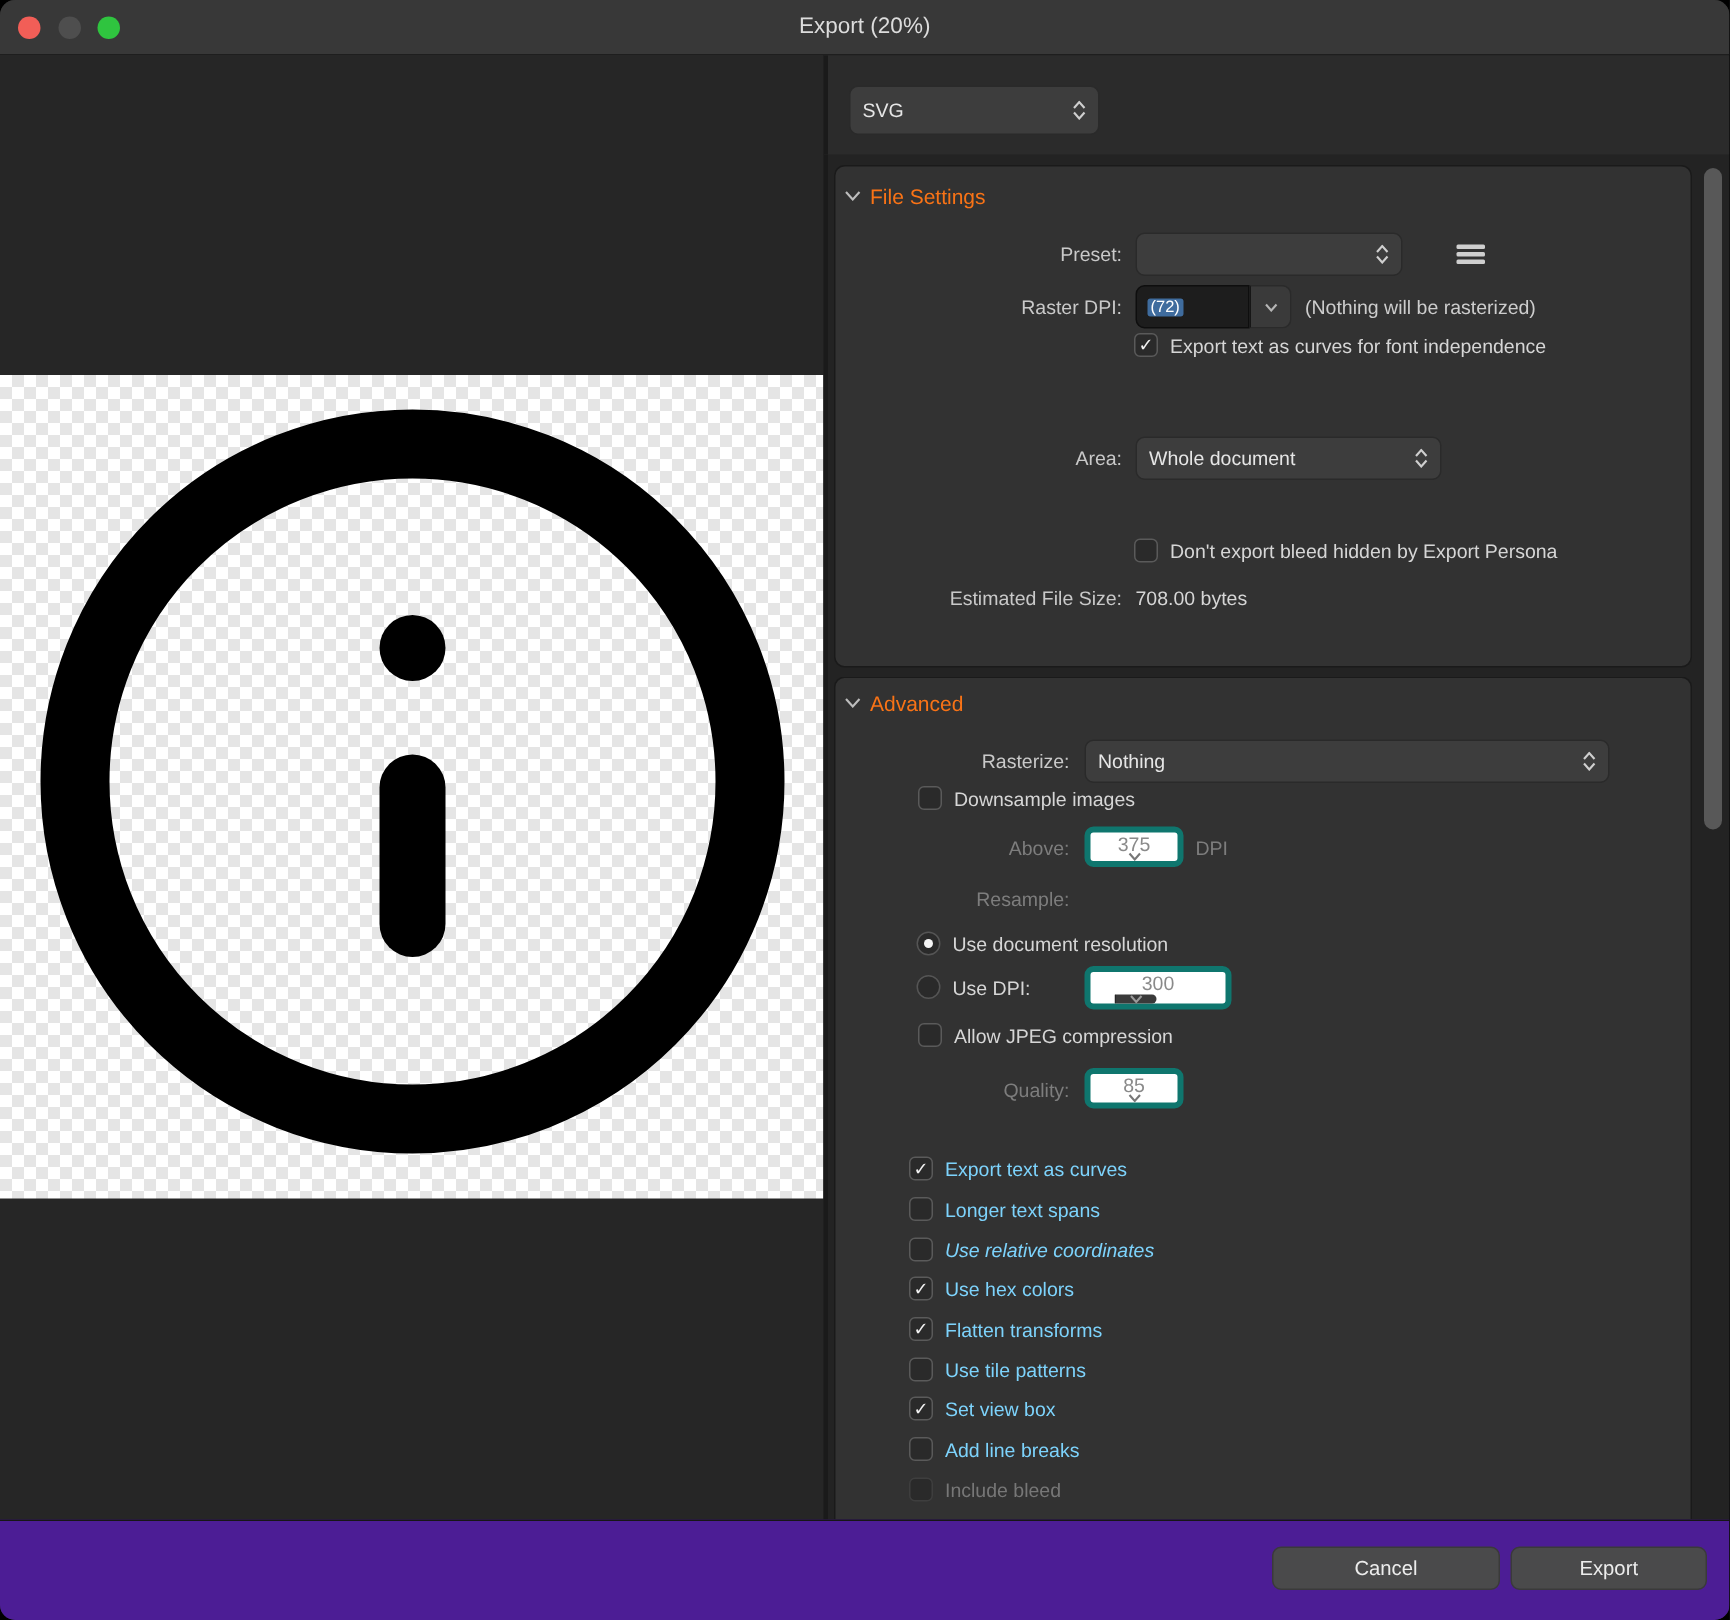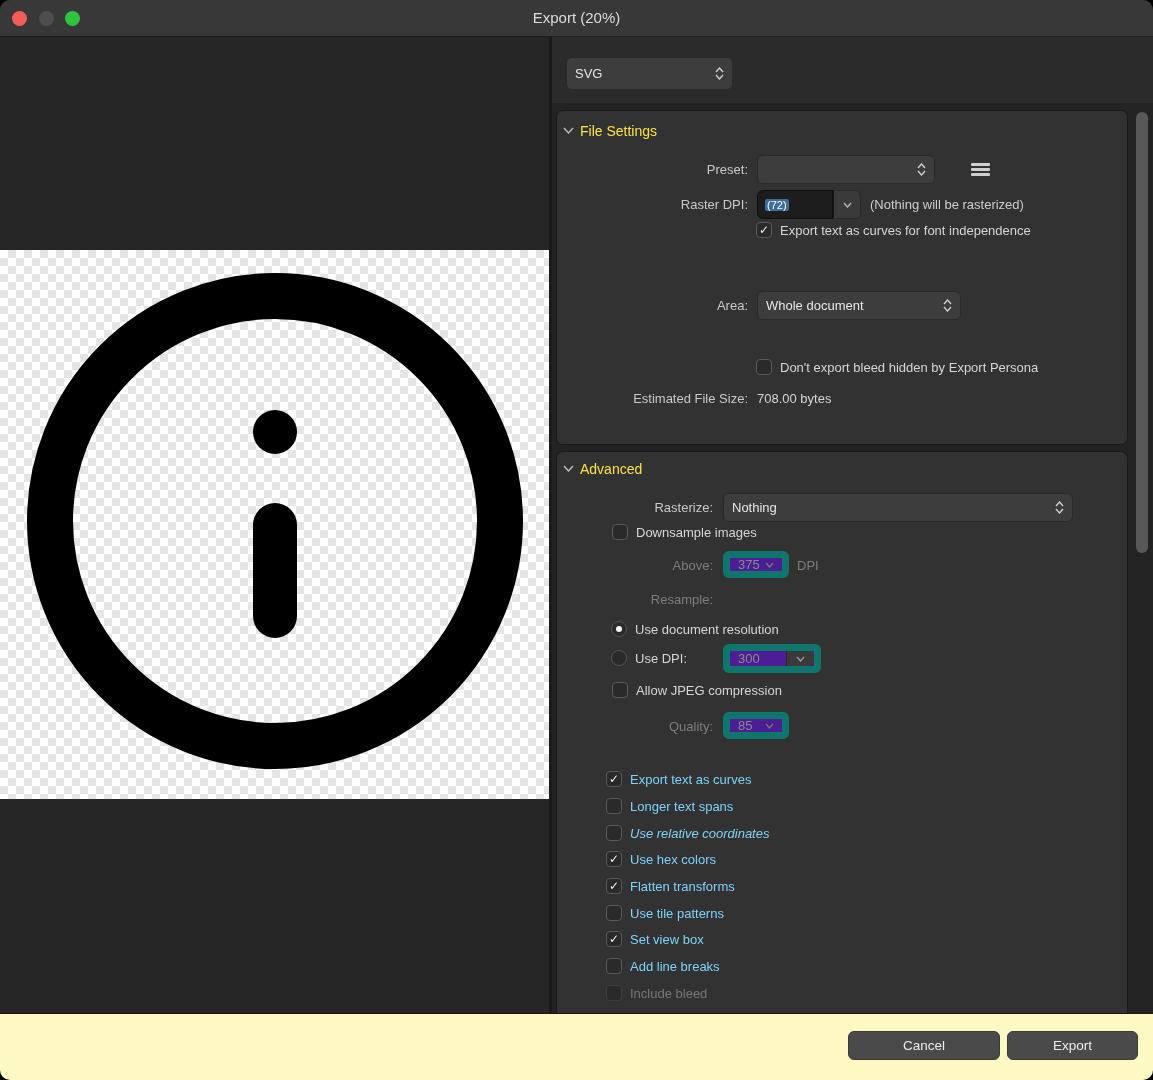--- a/index.html
+++ b/index.html
@@ -20,45 +20,45 @@
     background-size:16px 16px;}
   #doc-icon{position:absolute;left:0;top:0;}
   
   #panel{position:absolute;left:549px;top:37px;width:604px;height:976px;background:#232323;border-left:3px solid #1a1a1a;}
   #format-strip{position:absolute;left:549px;top:37px;width:604px;height:66px;background:#2b2b2b;border-left:3px solid #1a1a1a;}
   
   .dropdown{position:absolute;background:#3d3d3d;border:1px solid #2a2a2a;border-radius:6px;color:#e6e6e6;font-size:13px;display:flex;align-items:center;padding:0 8px;}
   .dropdown .dd-label{flex:1;overflow:hidden;white-space:nowrap;}
   .stepper{display:flex;flex-direction:column;align-items:center;gap:1px;margin-left:6px;}
   .stepper svg{display:block;}
-  .dd-dim{background:#4c1d95;border:7px solid #0f766e;color:#8a8a8a;}
+  .dd-dim{background:#ffffff;border:4px solid #0f766e;color:#8a8a8a;flex-direction:column;}
   .seg-arrow{display:flex;align-items:center;justify-content:center;width:28px;align-self:stretch;border-left:1px solid #262626;background:#3a3a3a;border-radius:0 6px 6px 0;margin-right:-8px;margin-left:8px;}
   .label{position:absolute;color:#c9c9c9;font-size:13px;white-space:nowrap;}
   .label.r{text-align:right;}
   .label.dim{color:#7d7d7d;}
   .value-text{position:absolute;color:#d6d6d6;font-size:13px;white-space:nowrap;}
   .checkbox{position:absolute;width:16px;height:16px;border-radius:4px;background:#2a2a2a;border:1px solid #5a5a5a;color:#f2f2f2;font-size:12px;line-height:14px;text-align:center;}
   .checkbox.on::after{content:"\2713";}
   .checkbox.disabled{border-color:#3e3e3e;}
   .radio{position:absolute;width:16px;height:16px;border-radius:50%;background:#2a2a2a;border:1px solid #555;}
   .radio.on::after{content:"";position:absolute;left:4px;top:4px;width:6px;height:6px;border-radius:50%;background:#f5f5f5;}
   .section{position:absolute;background:#323232;border:1px solid #1a1a1a;border-radius:7px;}
-  .sec-head{position:absolute;color:#fde047;font-size:14px;}
+  .sec-head{position:absolute;color:#f97316;font-size:14px;}
   .chev{position:absolute;}
   
   #dpi-field{position:absolute;background:#1d1d1d;border:1px solid #0e0e0e;border-radius:6px 0 0 6px;display:flex;align-items:center;padding:0 7px;font-size:11px;color:#fff;}
   #dpi-sel{background:#3f6c9e;padding:0 2px;border-radius:2px;}
   #dpi-arrow{position:absolute;background:#3a3a3a;border:1px solid #2a2a2a;border-left:1px solid #161616;border-radius:0 6px 6px 0;display:flex;align-items:center;justify-content:center;}
   
   #preset-menu{position:absolute;width:19px;height:13px;display:flex;flex-direction:column;justify-content:space-between;}
   #preset-menu div{height:2.6px;background:#cfcfcf;border-radius:1px;}
   
   #scroll-thumb{position:absolute;left:1136px;top:112px;width:12px;height:441px;border-radius:6px;background:#585858;}
   
-  #footer{position:absolute;left:0;top:1013px;width:1153px;height:67px;background:#fef9c3;border-top:1px solid #161616;}
+  #footer{position:absolute;left:0;top:1013px;width:1153px;height:67px;background:#4c1d95;border-top:1px solid #161616;}
   .btn{position:absolute;top:17px;height:29px;background:#4a4a4b;border:1px solid #3a3a3a;border-radius:6px;color:#ececec;font-size:13.5px;display:flex;align-items:center;justify-content:center;}
   #btn-cancel{left:848px;width:152px;}
   #btn-export{left:1007px;width:131px;}
   .opt-label{position:absolute;color:#7dd3fc;font-size:13px;white-space:nowrap;}
   .opt-label.disabled{color:#777;}
 </style>
 </head>
 <body>
 
 <div id="window">

